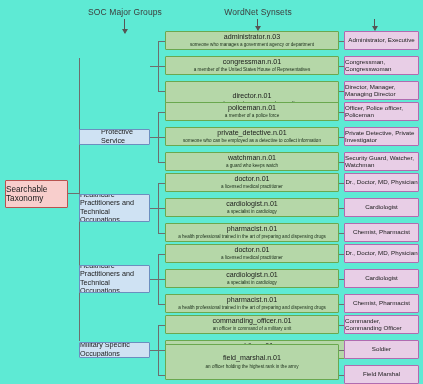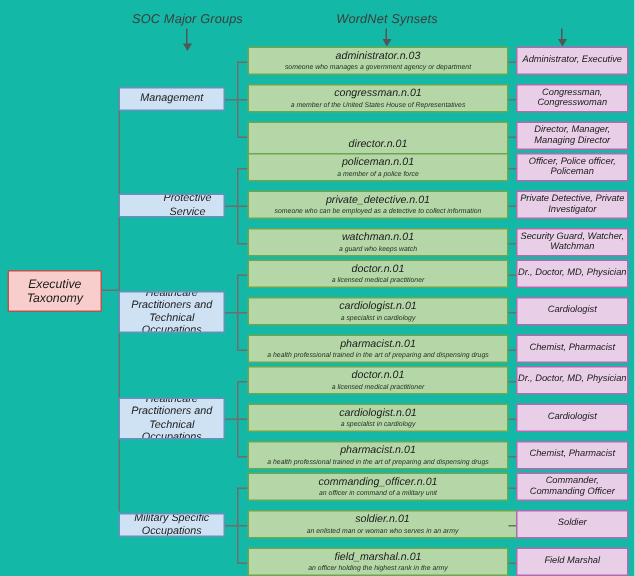--- a/index.html
+++ b/index.html
@@ -8,23 +8,22 @@
     background: #ffffff;
   }
   body {
     font-family: "Liberation Sans", sans-serif;
     -webkit-font-smoothing: antialiased;
   }
   #canvas {
     position: relative;
     width: 423px;
     height: 384px;
-    background: #14b8a6;
+    background: #5eead4;
     overflow: hidden;
-    font-style: italic;
   }
 
   
   .col-header {
     position: absolute;
     font-size: 8.5px;
     color: #3d3d3d;
     text-align: center;
     white-space: nowrap;
     letter-spacing: .1px;
@@ -48,21 +47,21 @@
 
   
   .node {
     position: absolute;
     box-sizing: border-box;
     border-radius: 1px;
     display: flex;
     flex-direction: column;
     align-items: center;
     justify-content: center;
-    text-align: center;
+    text-align: left;
     line-height: 1.12;
     overflow: hidden;
   }
   .node-root {
     background: #f8cecc;
     border: 1px solid #b85450;
     font-size: 8.2px;
     color: #1a1a1a;
   }
   .node-group {
@@ -108,30 +107,27 @@
 
   <div class="col-header" style="left:70px; top:7px; width:110px;">SOC Major Groups</div>
   <div class="header-arrow" style="left:124px; top:19px; height:14px;"></div>
 
   <div class="col-header" style="left:203px; top:7px; width:110px;">WordNet Synsets</div>
   <div class="header-arrow" style="left:257px; top:19px; height:11px;"></div>
 
   <div class="header-arrow" style="left:374px; top:19px; height:11px;"></div>
 
   <div class="node node-root" style="left:5px; top:180px; width:63px; height:28px;">
-    <span>Executive Taxonomy</span>
+    <span>Searchable Taxonomy</span>
   </div>
 
   <div class="line-h" style="left:68px; top:193px; width:11px;"></div>
   <div class="line-v" style="left:79px; top:58px; height:283px;"></div>
 
   <div id="nodes"></div>
-<div class="node node-group" style="left: 79px; top: 57.5px; width: 71px; height: 16px;">
-      <span>Management</span>
-    </div>
     <div class="line-h" style="left: 79px; top: 65.5px; width: 0px; height: 1px;"></div>
     <div class="line-h" style="left: 150px; top: 65.5px; width: 8px; height: 1px;"></div>
     <div class="line-v" style="left: 158px; top: 40.5px; width: 1px; height: 50px;"></div>
     <div class="line-h" style="left: 158px; top: 40.5px; width: 7px; height: 1px;"></div>
     <div class="node node-synset" style="left: 165px; top: 31px; width: 174px; height: 19px;">
       <div class="syn-title">administrator.n.03</div>
       <div class="syn-gloss">someone who manages a government agency or department</div>
     </div>
     <div class="line-h" style="left: 339px; top: 40.5px; width: 5px; height: 1px;"></div>
     <div class="node node-job" style="left: 344px; top: 31px; width: 75px; height: 19px;">
@@ -272,21 +268,21 @@
     <div class="line-h" style="left: 158px; top: 349.5px; width: 7px; height: 1px;"></div>
     <div class="node node-synset" style="left: 165px; top: 340px; width: 180px; height: 19px;">
       <div class="syn-title">soldier.n.01</div>
       <div class="syn-gloss">an enlisted man or woman who serves in an army</div>
     </div>
     <div class="line-h" style="left: 339px; top: 349.5px; width: 5px; height: 1px;"></div>
     <div class="node node-job" style="left: 344px; top: 340px; width: 75px; height: 19px;">
       <span>Soldier</span>
     </div>
     <div class="line-h" style="left: 158px; top: 374.5px; width: 7px; height: 1px;"></div>
-    <div class="node node-synset" style="left: 165px; top: 365px; width: 174px; height: 19px;">
+    <div class="node node-synset" style="left: 165px; top: 344px; width: 174px; height: 36px;">
       <div class="syn-title">field_marshal.n.01</div>
       <div class="syn-gloss">an officer holding the highest rank in the army</div>
     </div>
     <div class="line-h" style="left: 339px; top: 374.5px; width: 5px; height: 1px;"></div>
     <div class="node node-job" style="left: 344px; top: 365px; width: 75px; height: 19px;">
       <span>Field Marshal</span>
     </div>
   </div>
 
 </body></html>

